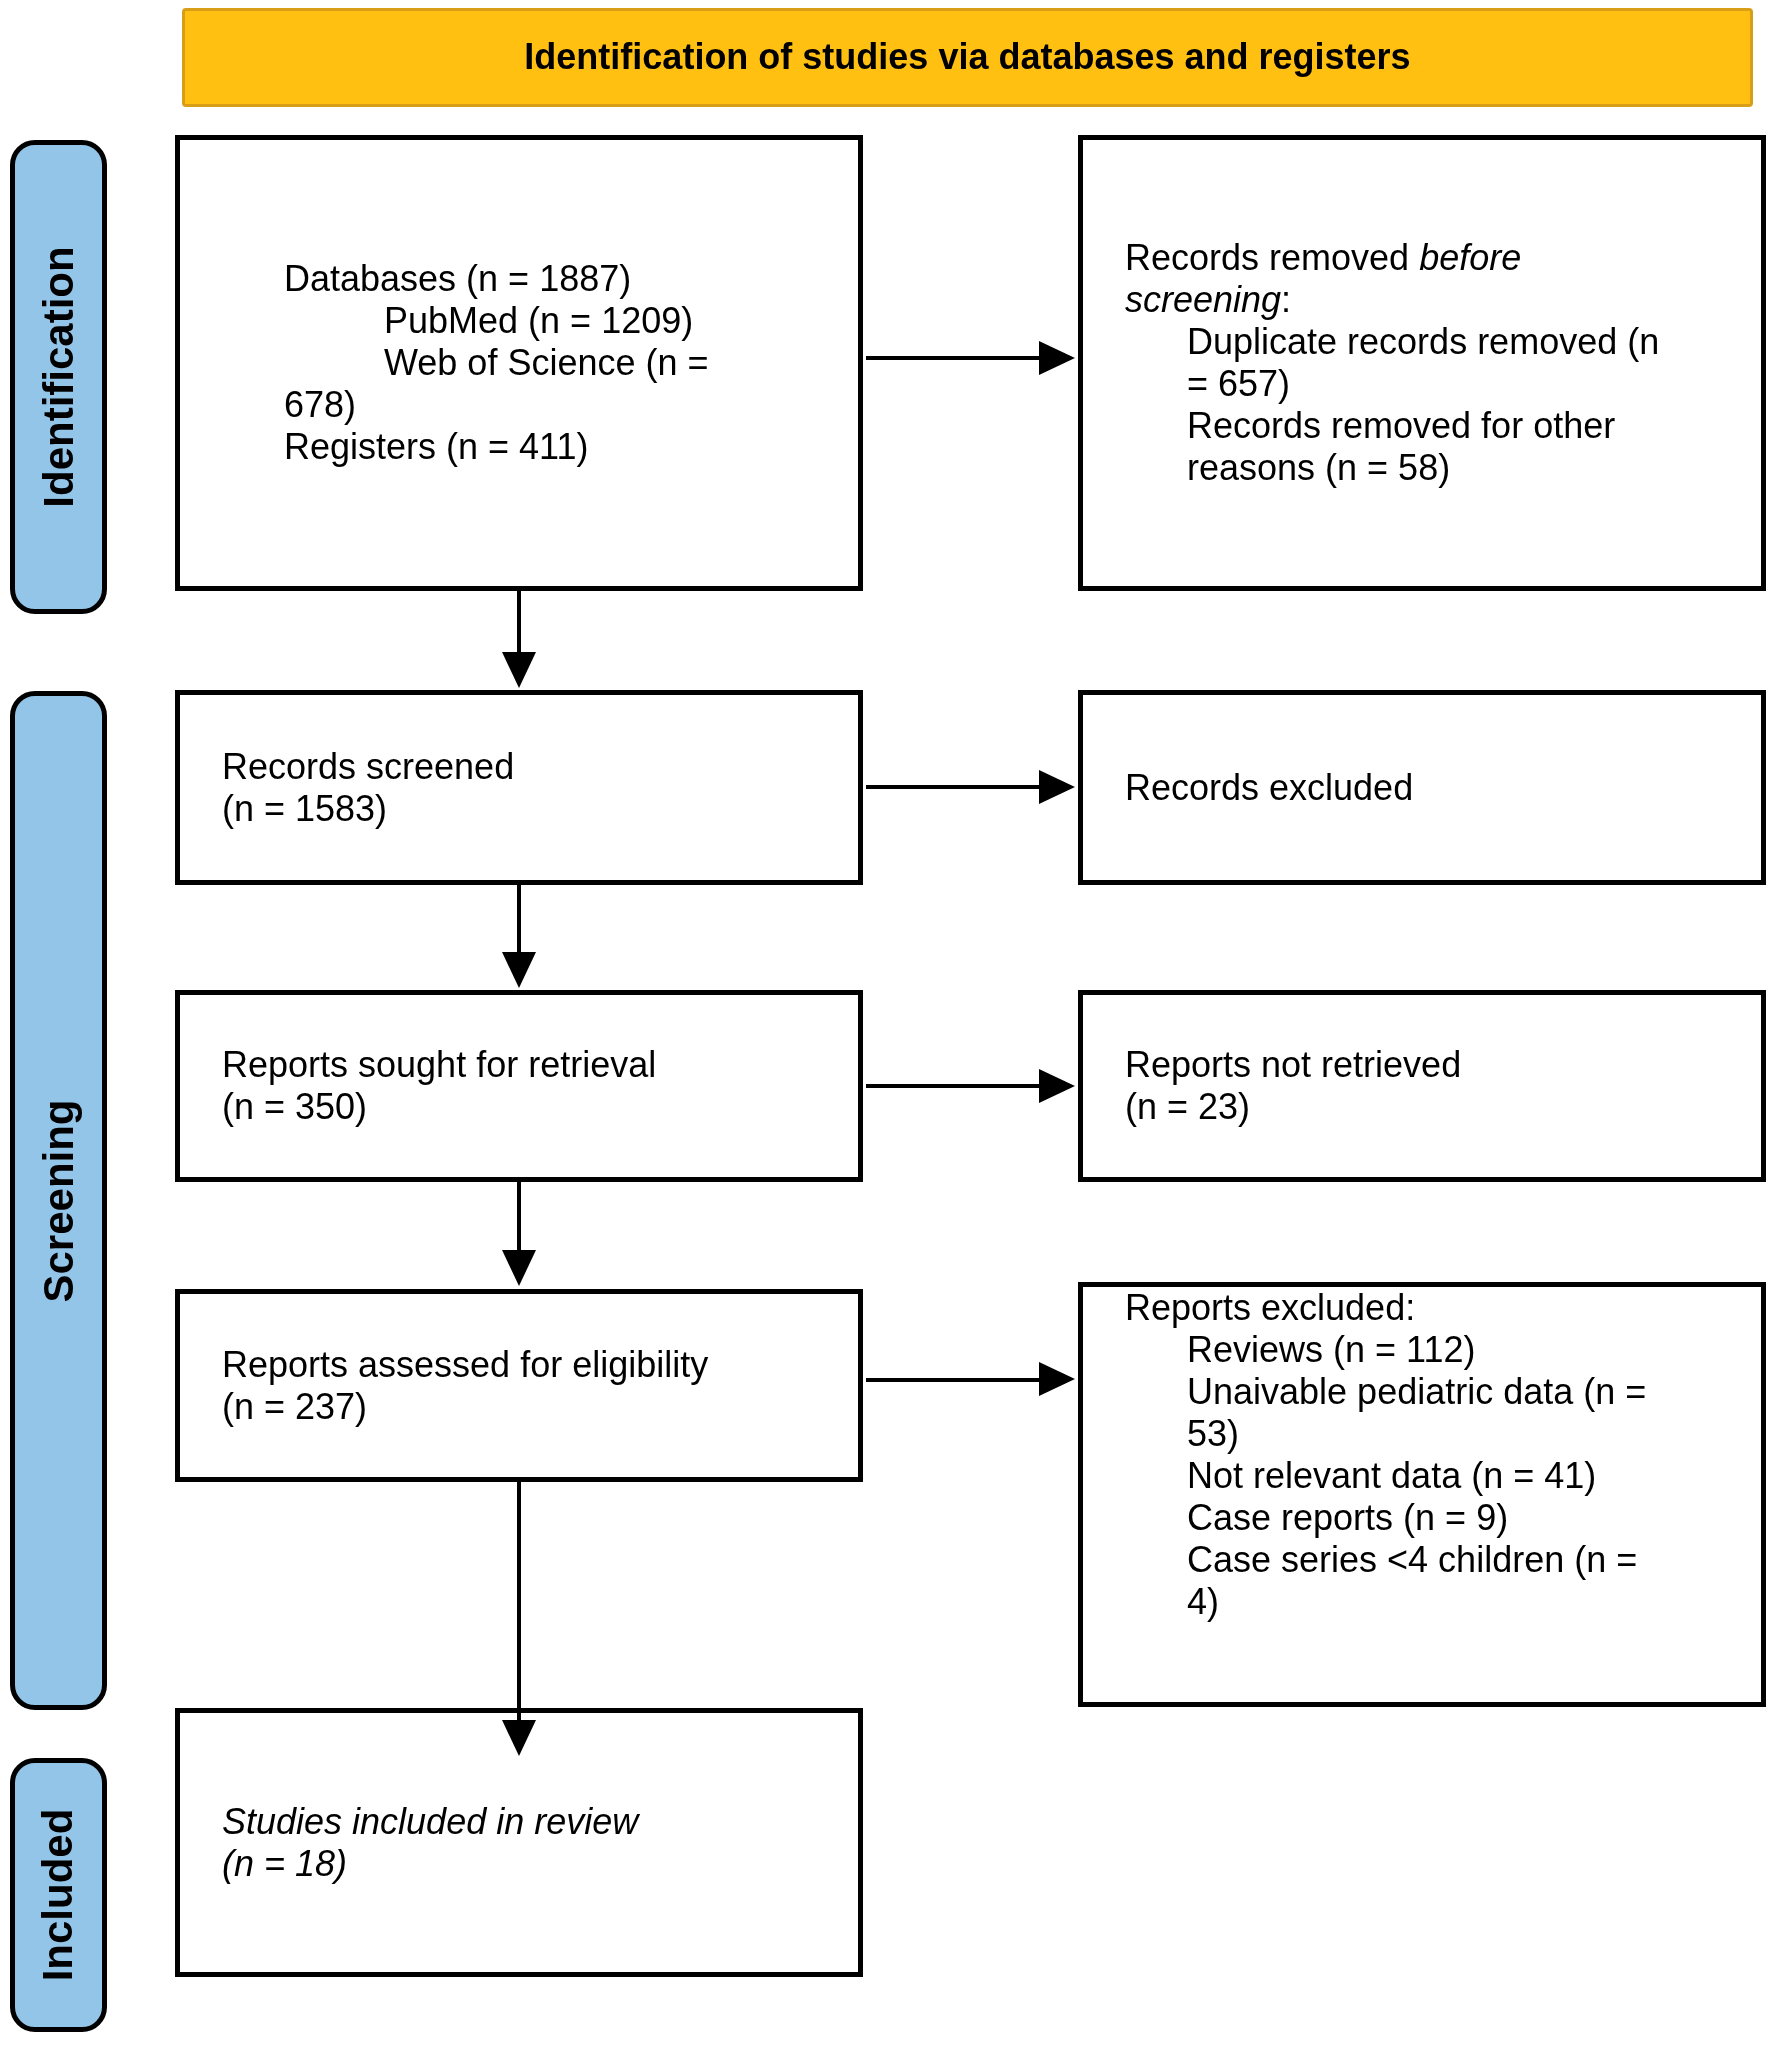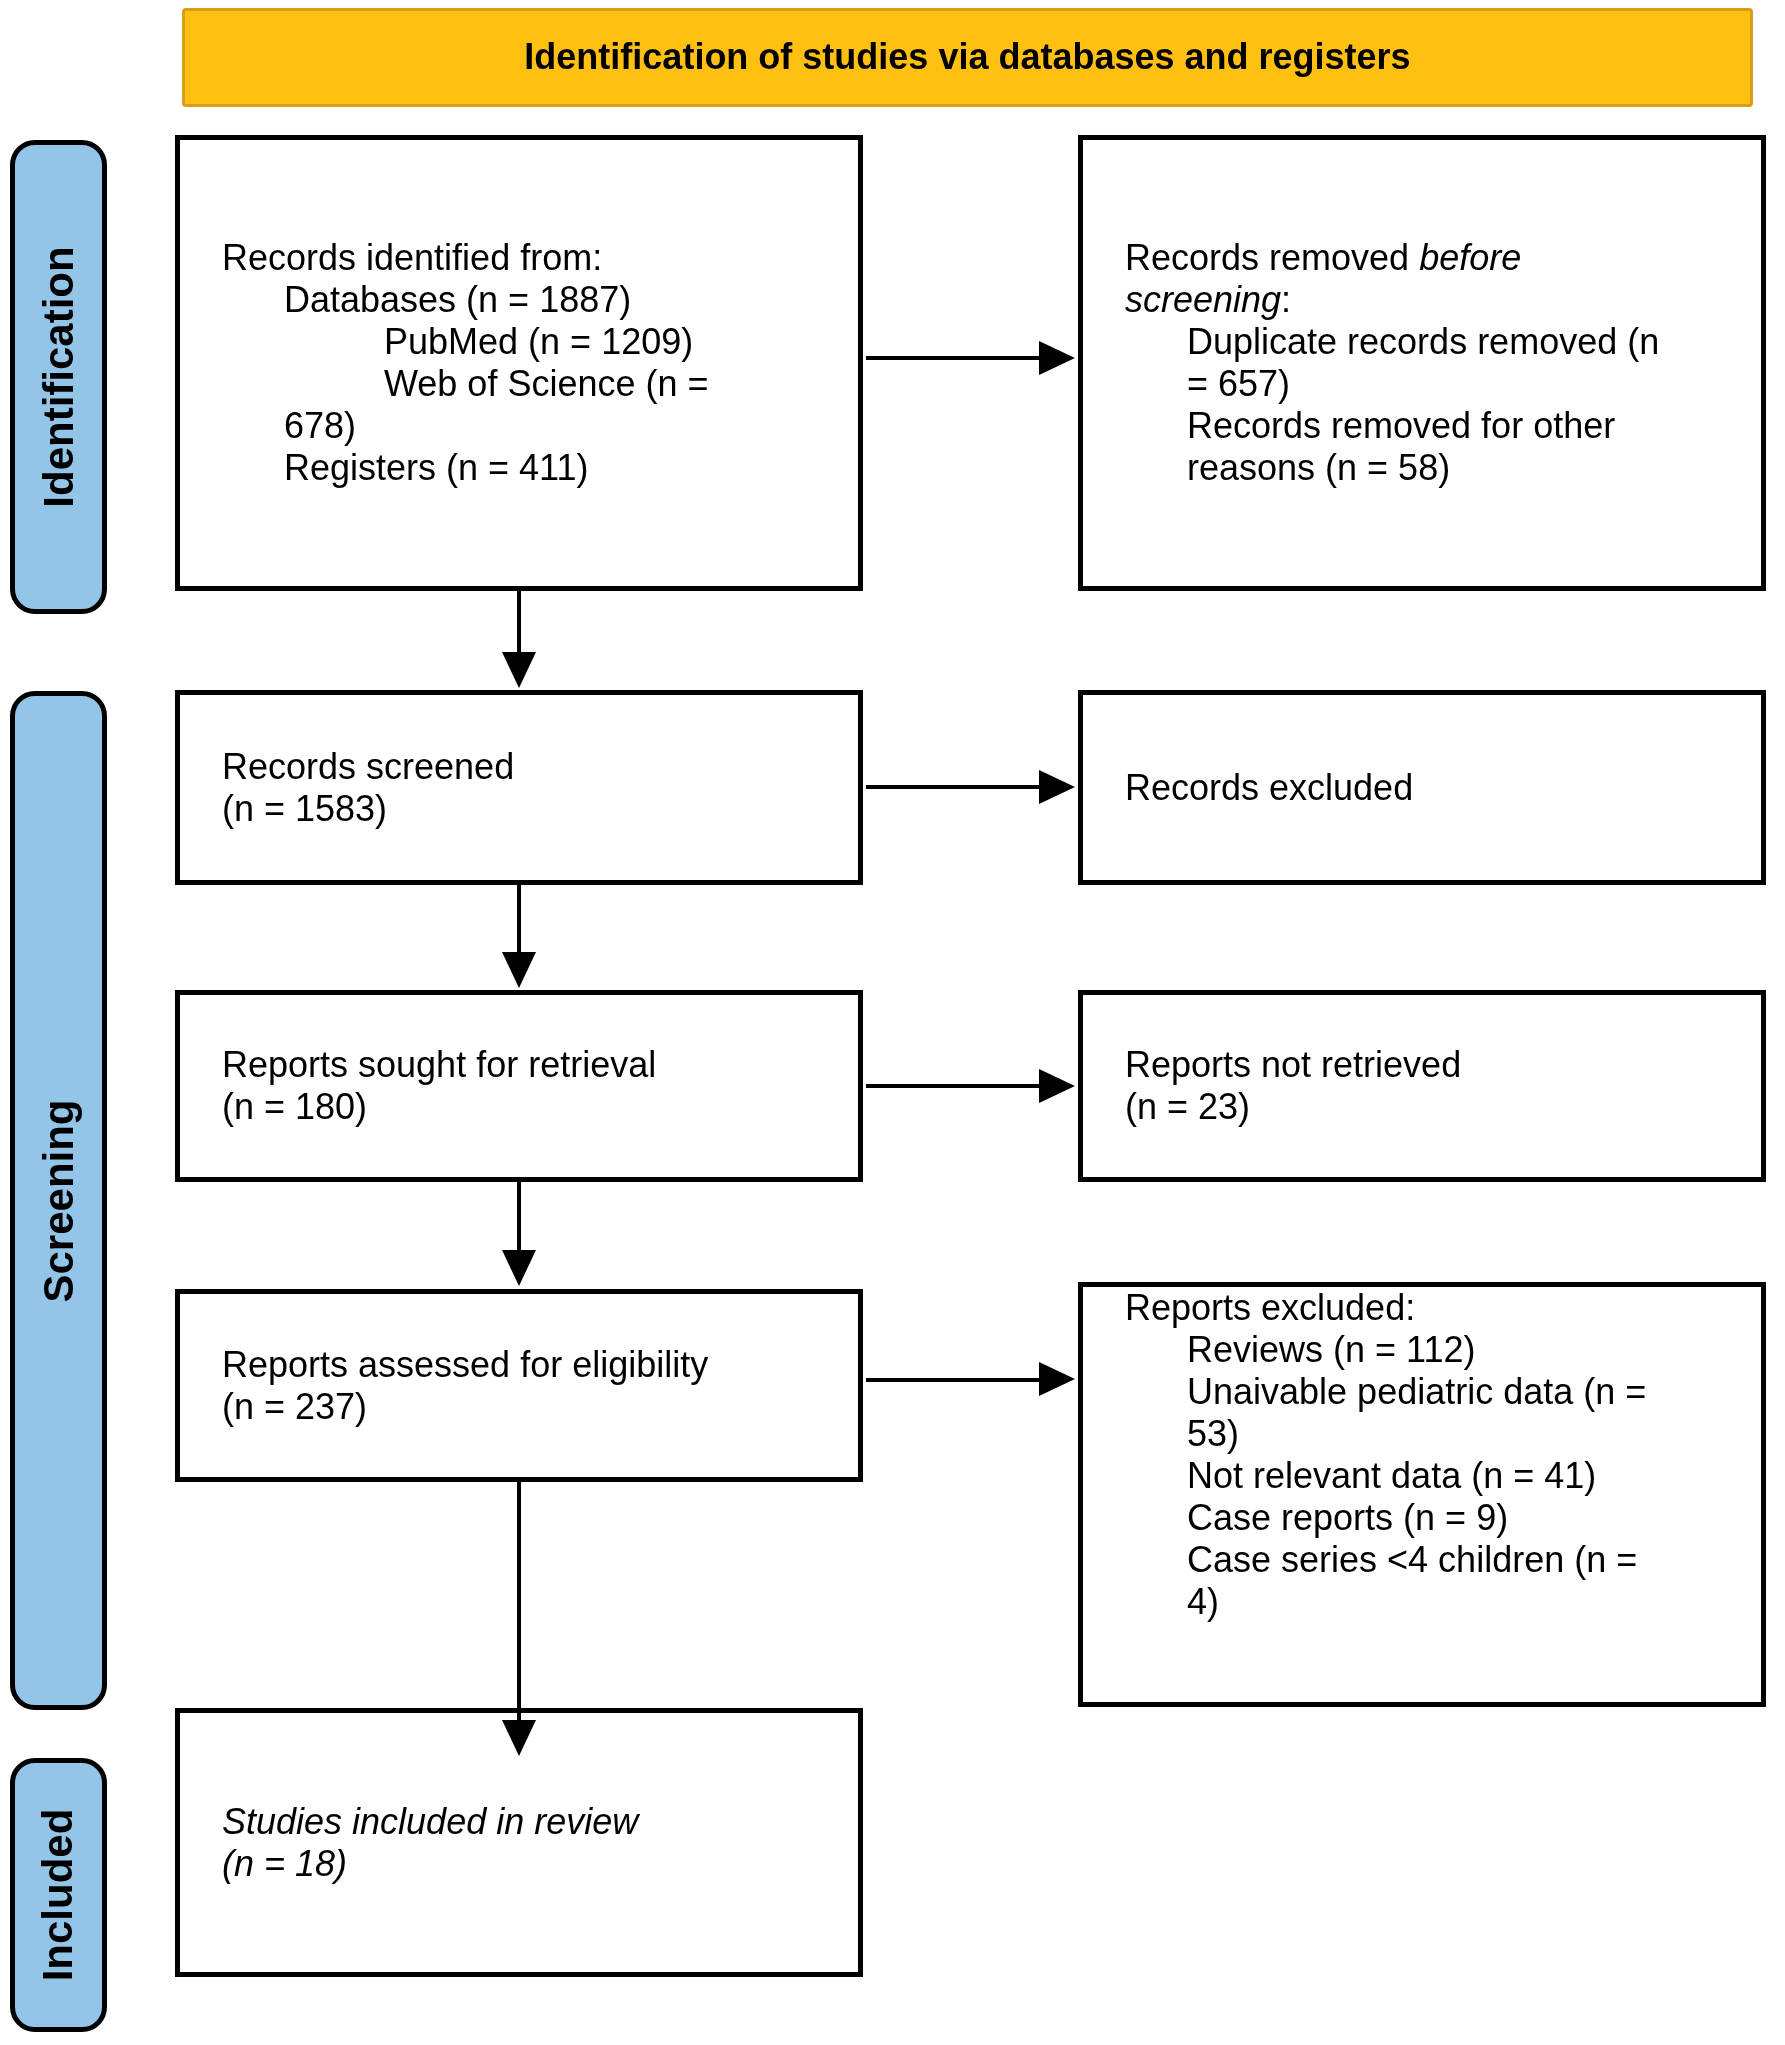--- a/index.html
+++ b/index.html
@@ -81,36 +81,35 @@
     <span>Identification</span>
   </div>
   <div class="side-label" style="top:691px;height:1019px;">
     <span>Screening</span>
   </div>
   <div class="side-label" style="top:1758px;height:274px;">
     <span>Included</span>
   </div>
 
   <div class="flow-box" style="left:175px;top:135px;width:688px;height:456px;">
-      <div class="line indent-0"><span>Records identified from:</span></div>
       <div class="line indent-1"><span>Databases (n = 1887)</span></div>
       <div class="line indent-2"><span>PubMed (n = 1209)</span></div>
       <div class="line indent-2"><span>Web of Science (n =</span></div>
       <div class="line indent-1"><span>678)</span></div>
       <div class="line indent-1"><span>Registers (n = 411)</span></div>
     </div>
 
   <div class="flow-box" style="left:175px;top:690px;width:688px;height:195px;">
       <div class="line indent-0"><span>Records screened</span></div>
       <div class="line indent-0"><span>(n = 1583)</span></div>
     </div>
 
   <div class="flow-box" style="left:175px;top:990px;width:688px;height:192px;">
       <div class="line indent-0"><span>Reports sought for retrieval</span></div>
-      <div class="line indent-0"><span>(n = 180)</span></div>
+      <div class="line indent-0"><span>(n = 350)</span></div>
     </div>
 
   <div class="flow-box" style="left:175px;top:1289px;width:688px;height:193px;">
       <div class="line indent-0"><span>Reports assessed for eligibility</span></div>
       <div class="line indent-0"><span>(n = 237)</span></div>
     </div>
 
   <div class="flow-box" style="left:175px;top:1708px;width:688px;height:269px;font-style:italic;">
       <div class="line indent-0"><span>Studies included in review</span></div>
       <div class="line indent-0"><span>(n = 18)</span></div>

